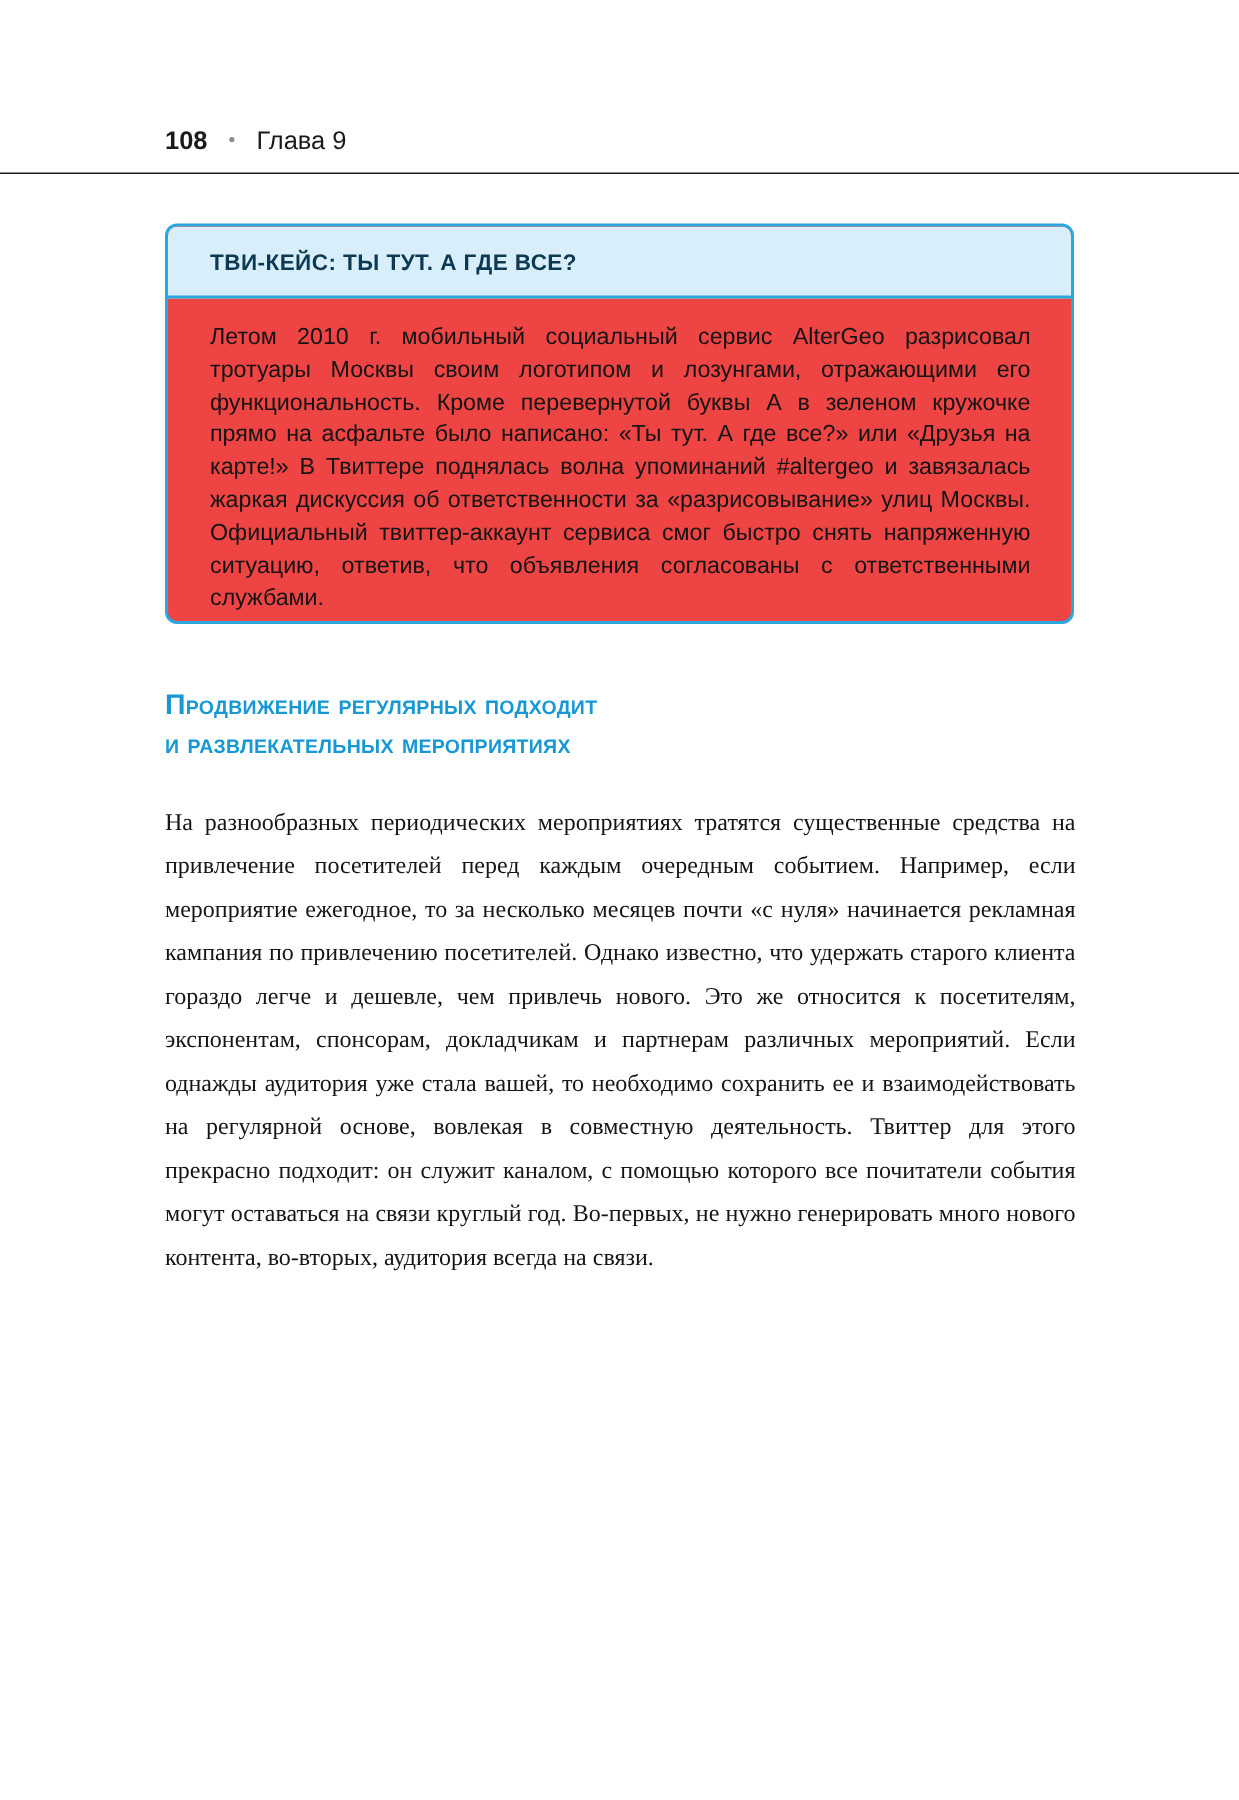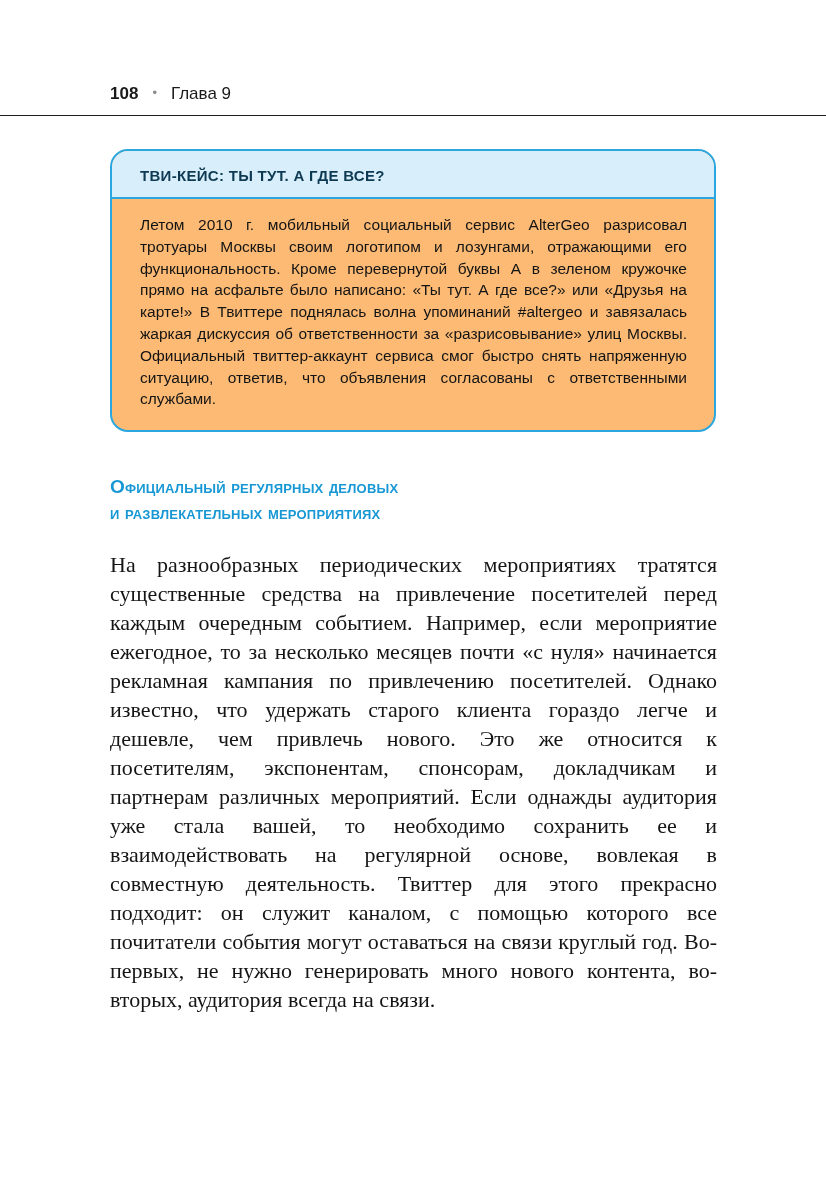--- a/index.html
+++ b/index.html
@@ -33,37 +33,37 @@
   .header-rule {
     margin-top: 11px;
     width: 100%;
     height: 1px;
     background: #1e1e1e;
   }
   
   .callout {
     margin: 33px 110px 0 110px;
     border: 2px solid #2aa7de;
-    border-radius: 18px;
+    border-radius: 8px;
     overflow: hidden;
-    background: #fdba74;
+    background: #ef4444;
   }
   .callout-header {
     background: #d8eefb;
     border-bottom: 2px solid #2aa7de;
     padding: 16px 28px 13px 28px;
   }
   .callout-title {
     font-size: 15px;
     font-weight: bold;
     letter-spacing: 0.3px;
     color: #0d3a52;
   }
   .callout-body {
-    padding: 15px 27px 20px 28px;
+    padding: 15px 27px 4px 28px;
   }
   .callout-text {
     font-size: 15.5px;
     line-height: 21.8px;
     text-align: justify;
     color: #141414;
   }
   
   .section-heading {
     margin: 42px 110px 0 110px;
@@ -71,21 +71,21 @@
     font-weight: bold;
     font-variant: small-caps;
     line-height: 26px;
     color: #1798d5;
     letter-spacing: 0.2px;
   }
   
   .body-copy {
     margin: 24px 109px 0 110px;
     font-family: "Liberation Serif", serif;
-    font-size: 22px;
+    font-size: 16px;
     line-height: 29px;
     text-align: justify;
     color: #151515;
   }
   .body-copy p + p { margin-top: 7px; }
 </style>
 </head>
 <body>
 
 <div class="page">
@@ -101,21 +101,21 @@
   <section class="callout">
     <div class="callout-header">
       <h2 class="callout-title">ТВИ-КЕЙС: ТЫ ТУТ. А ГДЕ ВСЕ?</h2>
     </div>
     <div class="callout-body">
       <p class="callout-text">Летом 2010 г. мобильный социальный сервис AlterGeo разрисовал тротуары Москвы своим логотипом и лозунгами, отражающими его функциональность. Кроме перевернутой буквы А в зеленом кружочке прямо на асфальте было написано: «Ты тут. А где все?» или «Друзья на карте!» В Твиттере поднялась волна упоминаний #altergeo и завязалась жаркая дискуссия об ответственности за «разрисовывание» улиц Москвы. Официальный твиттер-аккаунт сервиса смог быстро снять напряженную ситуацию, ответив, что объявления согласованы с ответственными службами.</p>
     </div>
   </section>
 
   <h1 class="section-heading">
-    <span>Официальный регулярных деловых</span><br>
+    <span>Продвижение регулярных подходит</span><br>
     <span>и развлекательных мероприятиях</span>
   </h1>
 
   <div class="body-copy">
     <p>На разнообразных периодических мероприятиях тратятся существенные средства на привлечение посетителей перед каждым очередным событием. Например, если мероприятие ежегодное, то за несколько месяцев почти «с нуля» начинается рекламная кампания по привлечению посетителей. Однако известно, что удержать старого клиента гораздо легче и дешевле, чем привлечь нового. Это же относится к посетителям, экспонентам, спонсорам, докладчикам и партнерам различных мероприятий. Если однажды аудитория уже стала вашей, то необходимо сохранить ее и взаимодействовать на регулярной основе, вовлекая в совместную деятельность. Твиттер для этого прекрасно подходит: он служит каналом, с помощью которого все почитатели события могут оставаться на связи круглый год. Во-первых, не нужно генерировать много нового контента, во-вторых, аудитория всегда на связи.</p>
   </div>
 
 </div>
 
 </body></html>

